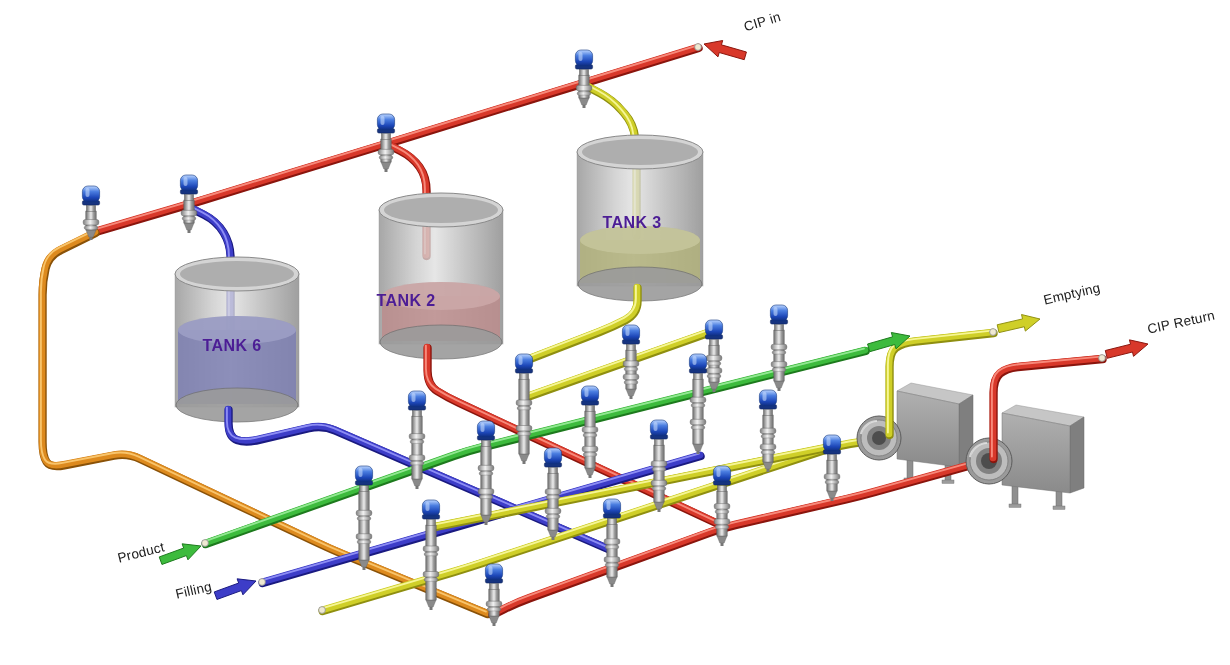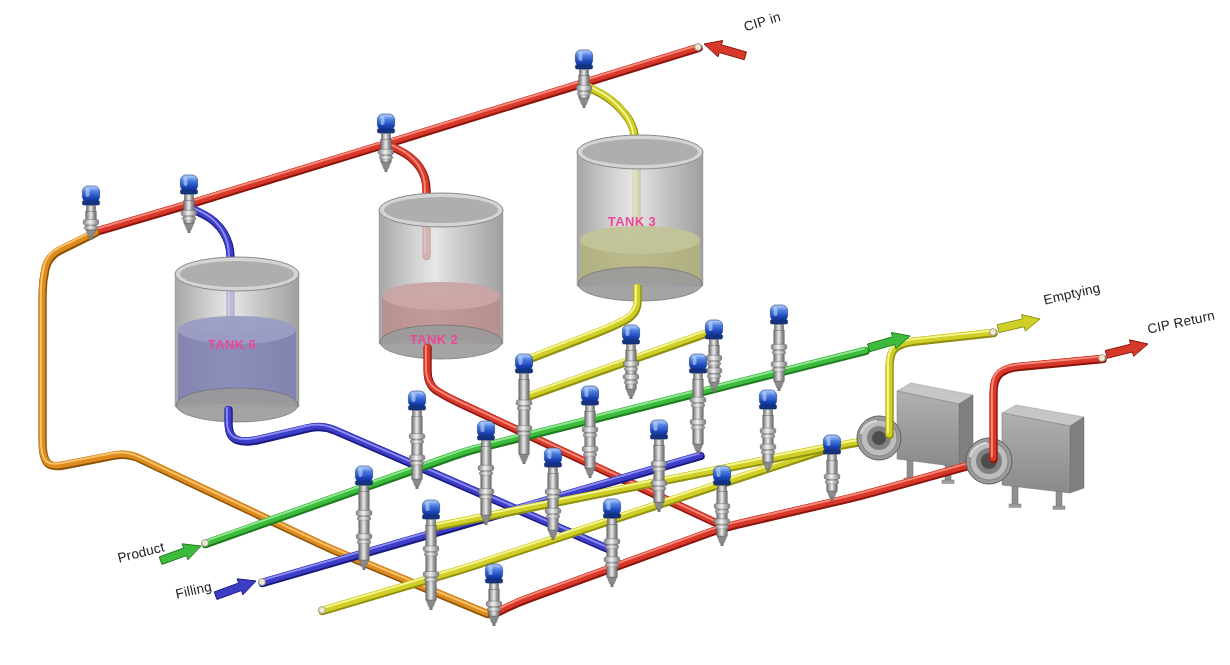--- a/index.html
+++ b/index.html
@@ -1,22 +1,22 @@
 <!DOCTYPE html>
 <html><head>
 <meta charset="utf-8">
 <style>
   html,body{margin:0;padding:0;background:#fff;}
   #stage{position:relative;width:1230px;height:665px;background:#fff;overflow:hidden;
          font-family:"Liberation Sans",sans-serif;}
   #diagram-svg{position:absolute;left:0;top:0;}
   .flow-label{position:absolute;font-size:13.5px;color:#1b1b1b;white-space:nowrap;
               transform-origin:left top;letter-spacing:.2px;}
-  .tank-label{position:absolute;width:84px;text-align:center;font-size:13px;font-weight:bold;
-              color:#ec4899;letter-spacing:.4px;}
+  .tank-label{position:absolute;width:84px;text-align:center;font-size:16px;font-weight:bold;
+              color:#4c1d95;letter-spacing:.4px;}
   .r17{transform:rotate(-17deg);} .r14{transform:rotate(-14deg);}
   .r13{transform:rotate(-13deg);} .r12{transform:rotate(-12deg);}
 </style>
 </head>
 <body>
 
 <div id="stage">
   <svg id="diagram-svg" width="1230" height="665" viewBox="0 0 1230 665">
       <defs>
         <linearGradient id="capGrad" x1="0" y1="0" x2="0" y2="1">
@@ -471,15 +471,15 @@
       </g>
     </svg>
 
   <div class="flow-label r17" style="left:742px;top:20px;">CIP in</div>
   <div class="flow-label r13" style="left:1042px;top:293px;">Emptying</div>
   <div class="flow-label r12" style="left:1146px;top:322px;">CIP Return</div>
   <div class="flow-label r14" style="left:116px;top:551px;">Product</div>
   <div class="flow-label r13" style="left:174px;top:587px;">Filling</div>
 
   <div class="tank-label" style="left:190px;top:337px;">TANK 6</div>
-  <div class="tank-label" style="left:392px;top:292px;margin-top:40px;">TANK 2</div>
+  <div class="tank-label" style="left:364px;top:292px;">TANK 2</div>
   <div class="tank-label" style="left:590px;top:214px;">TANK 3</div>
 </div>
 
 </body></html>

